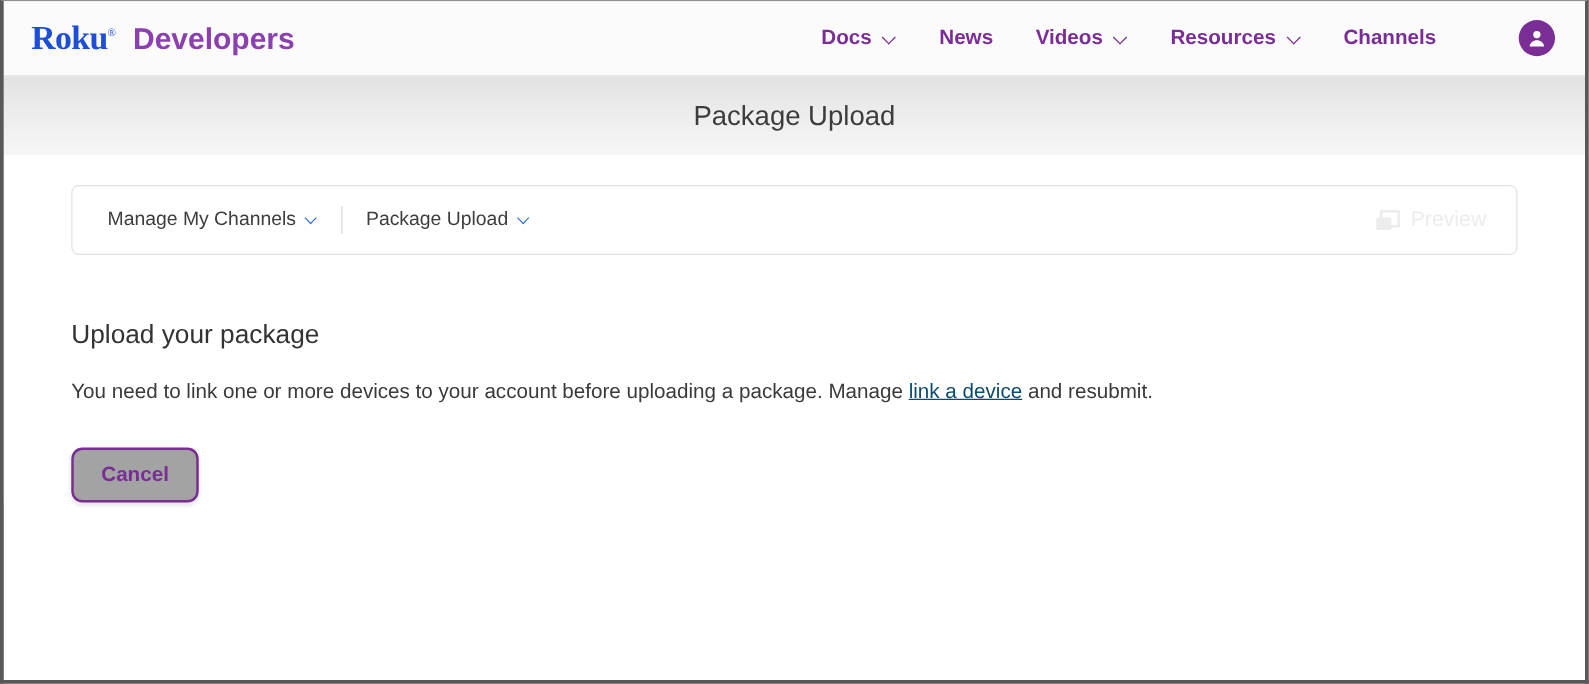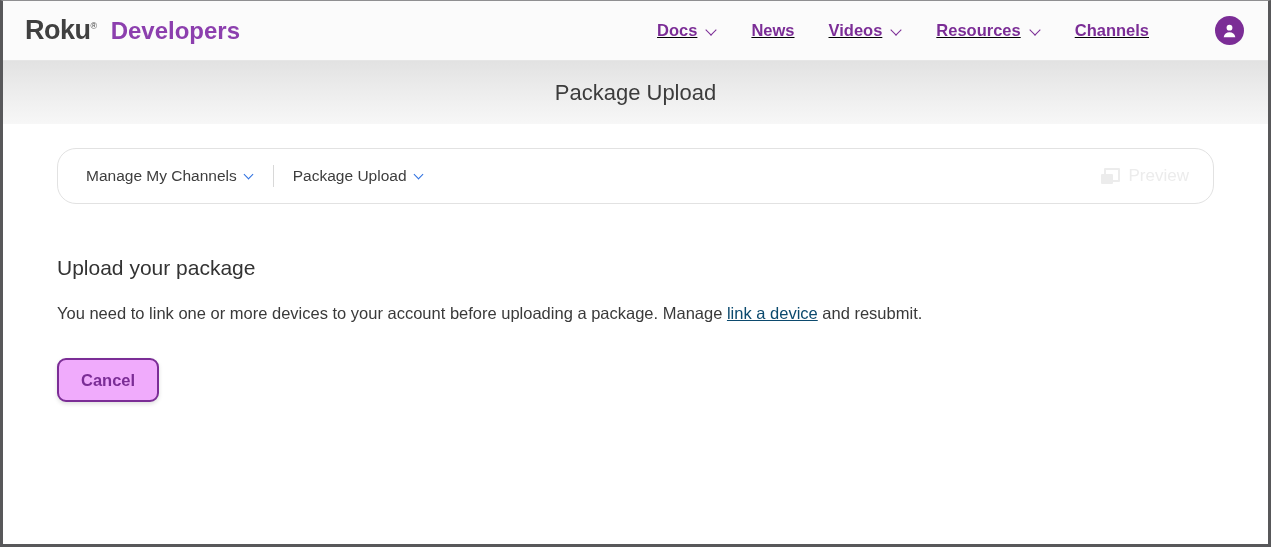--- a/index.html
+++ b/index.html
@@ -36,45 +36,44 @@
     align-items: center;
     padding: 0 24px 0 22px;
   }
   .brand {
     display: flex;
     align-items: baseline;
     gap: 14px;
     flex: 0 0 auto;
   }
   .brand-logo {
-    font-family: Liberation Sans, sans-serif;
+    font-family: Liberation Serif, serif;
     font-weight: bold;
     font-size: 27px;
     letter-spacing: -0.5px;
-    color: #404040;
+    color: #1d4ed8;
     line-height: 1;
     position: relative;
   }
   .brand-logo .reg {
     font-size: 9px;
     vertical-align: super;
     font-weight: normal;
   }
   .brand-name {
     font-size: 24px;
     color: #8c3fae;
     font-weight: 700;
     line-height: 1;
   }
   .main-nav {
     margin-left: auto;
     display: flex;
     align-items: center;
     gap: 34px;
-    text-decoration: underline;
   }
   .nav-item {
     display: flex;
     align-items: center;
     gap: 9px;
     color: #7b2d96;
     font-size: 16.5px;
     font-weight: bold;
     cursor: pointer;
     white-space: nowrap;
@@ -127,21 +126,21 @@
   
   .page-body {
     background: #ffffff;
     padding: 24px 0 0 0;
   }
 
   .breadcrumb-card {
     margin: 0 54px;
     height: 54px;
     border: 1px solid #e2e2e2;
-    border-radius: 19px;
+    border-radius: 6px;
     display: flex;
     align-items: center;
     padding: 0 18px 0 28px;
     background: #ffffff;
   }
   .crumb {
     display: flex;
     align-items: center;
     gap: 7px;
     font-size: 15.5px;
@@ -232,21 +231,21 @@
   .cancel-btn {
     margin-top: 16px;
     display: inline-flex;
     align-items: center;
     justify-content: center;
     min-width: 98px;
     height: 44px;
     padding: 0 22px;
     border: 2px solid #7b2d96;
     border-radius: 9px;
-    background: #f0abfc;
+    background: #a3a3a3;
     color: #7b2d96;
     font-family: "Liberation Sans", sans-serif;
     font-size: 16.5px;
     font-weight: bold;
     cursor: pointer;
     box-shadow: 0 2px 4px rgba(0,0,0,0.13);
   }
 </style>
 </head>
 <body>

